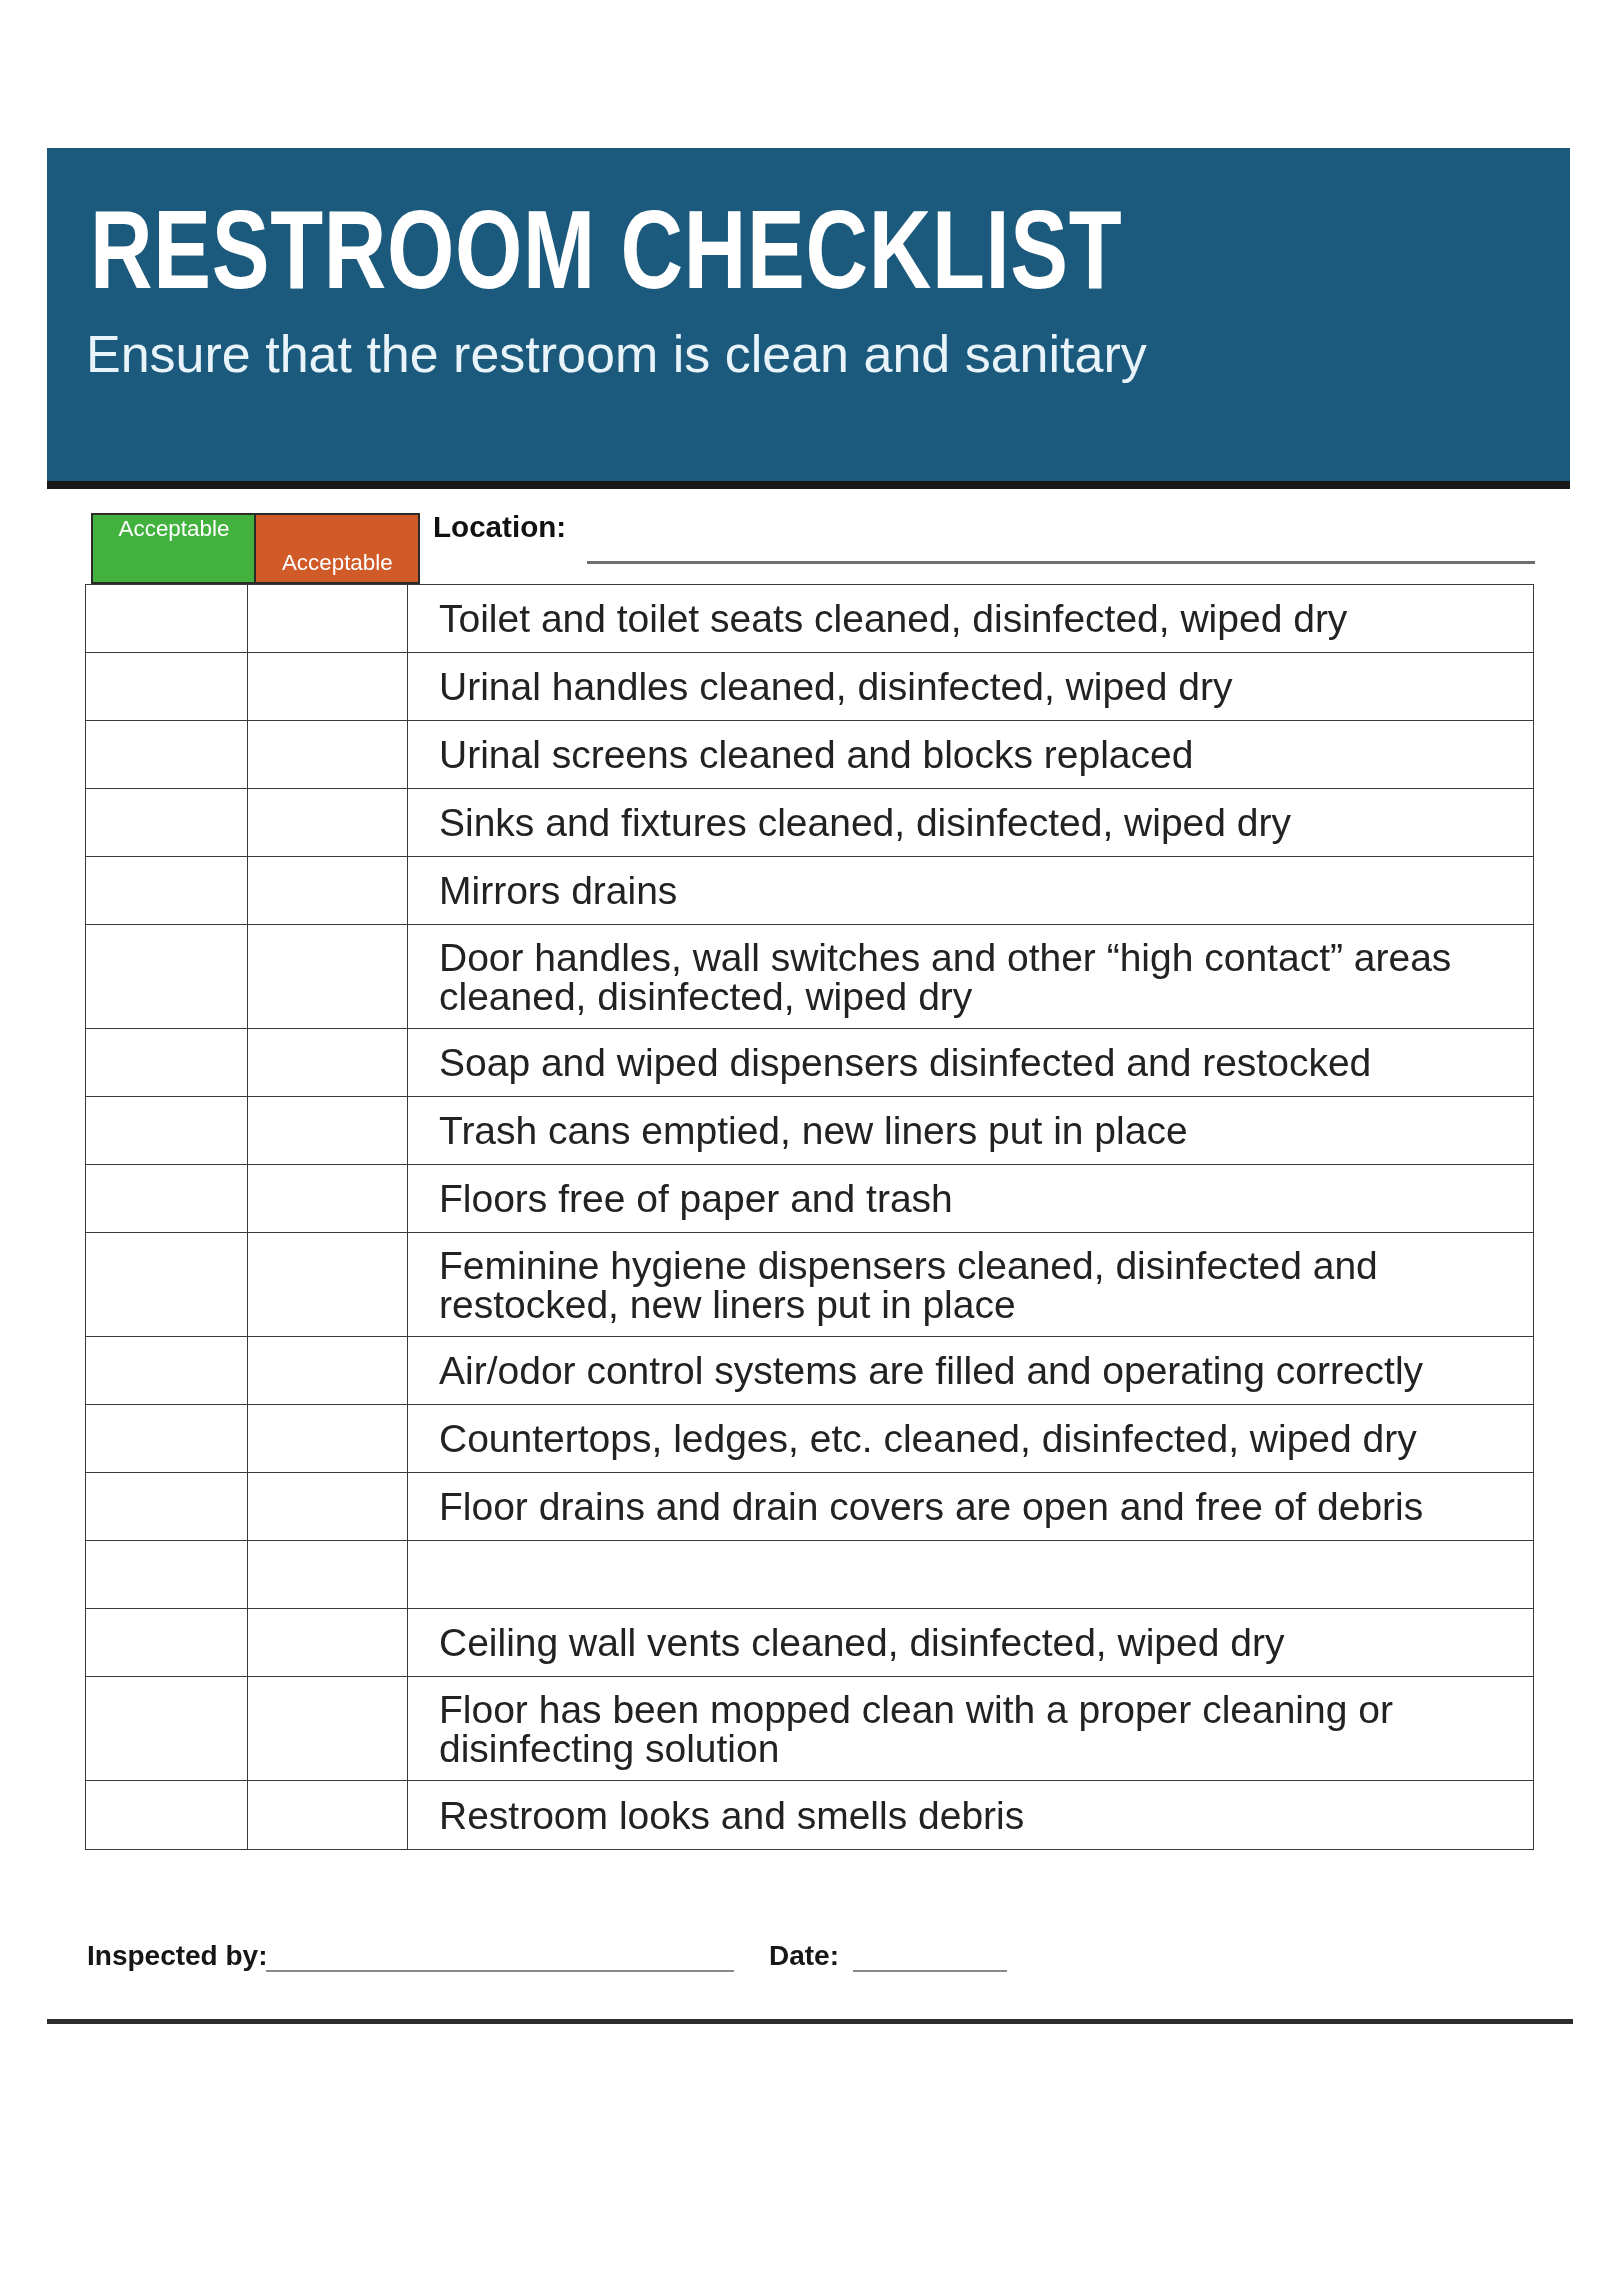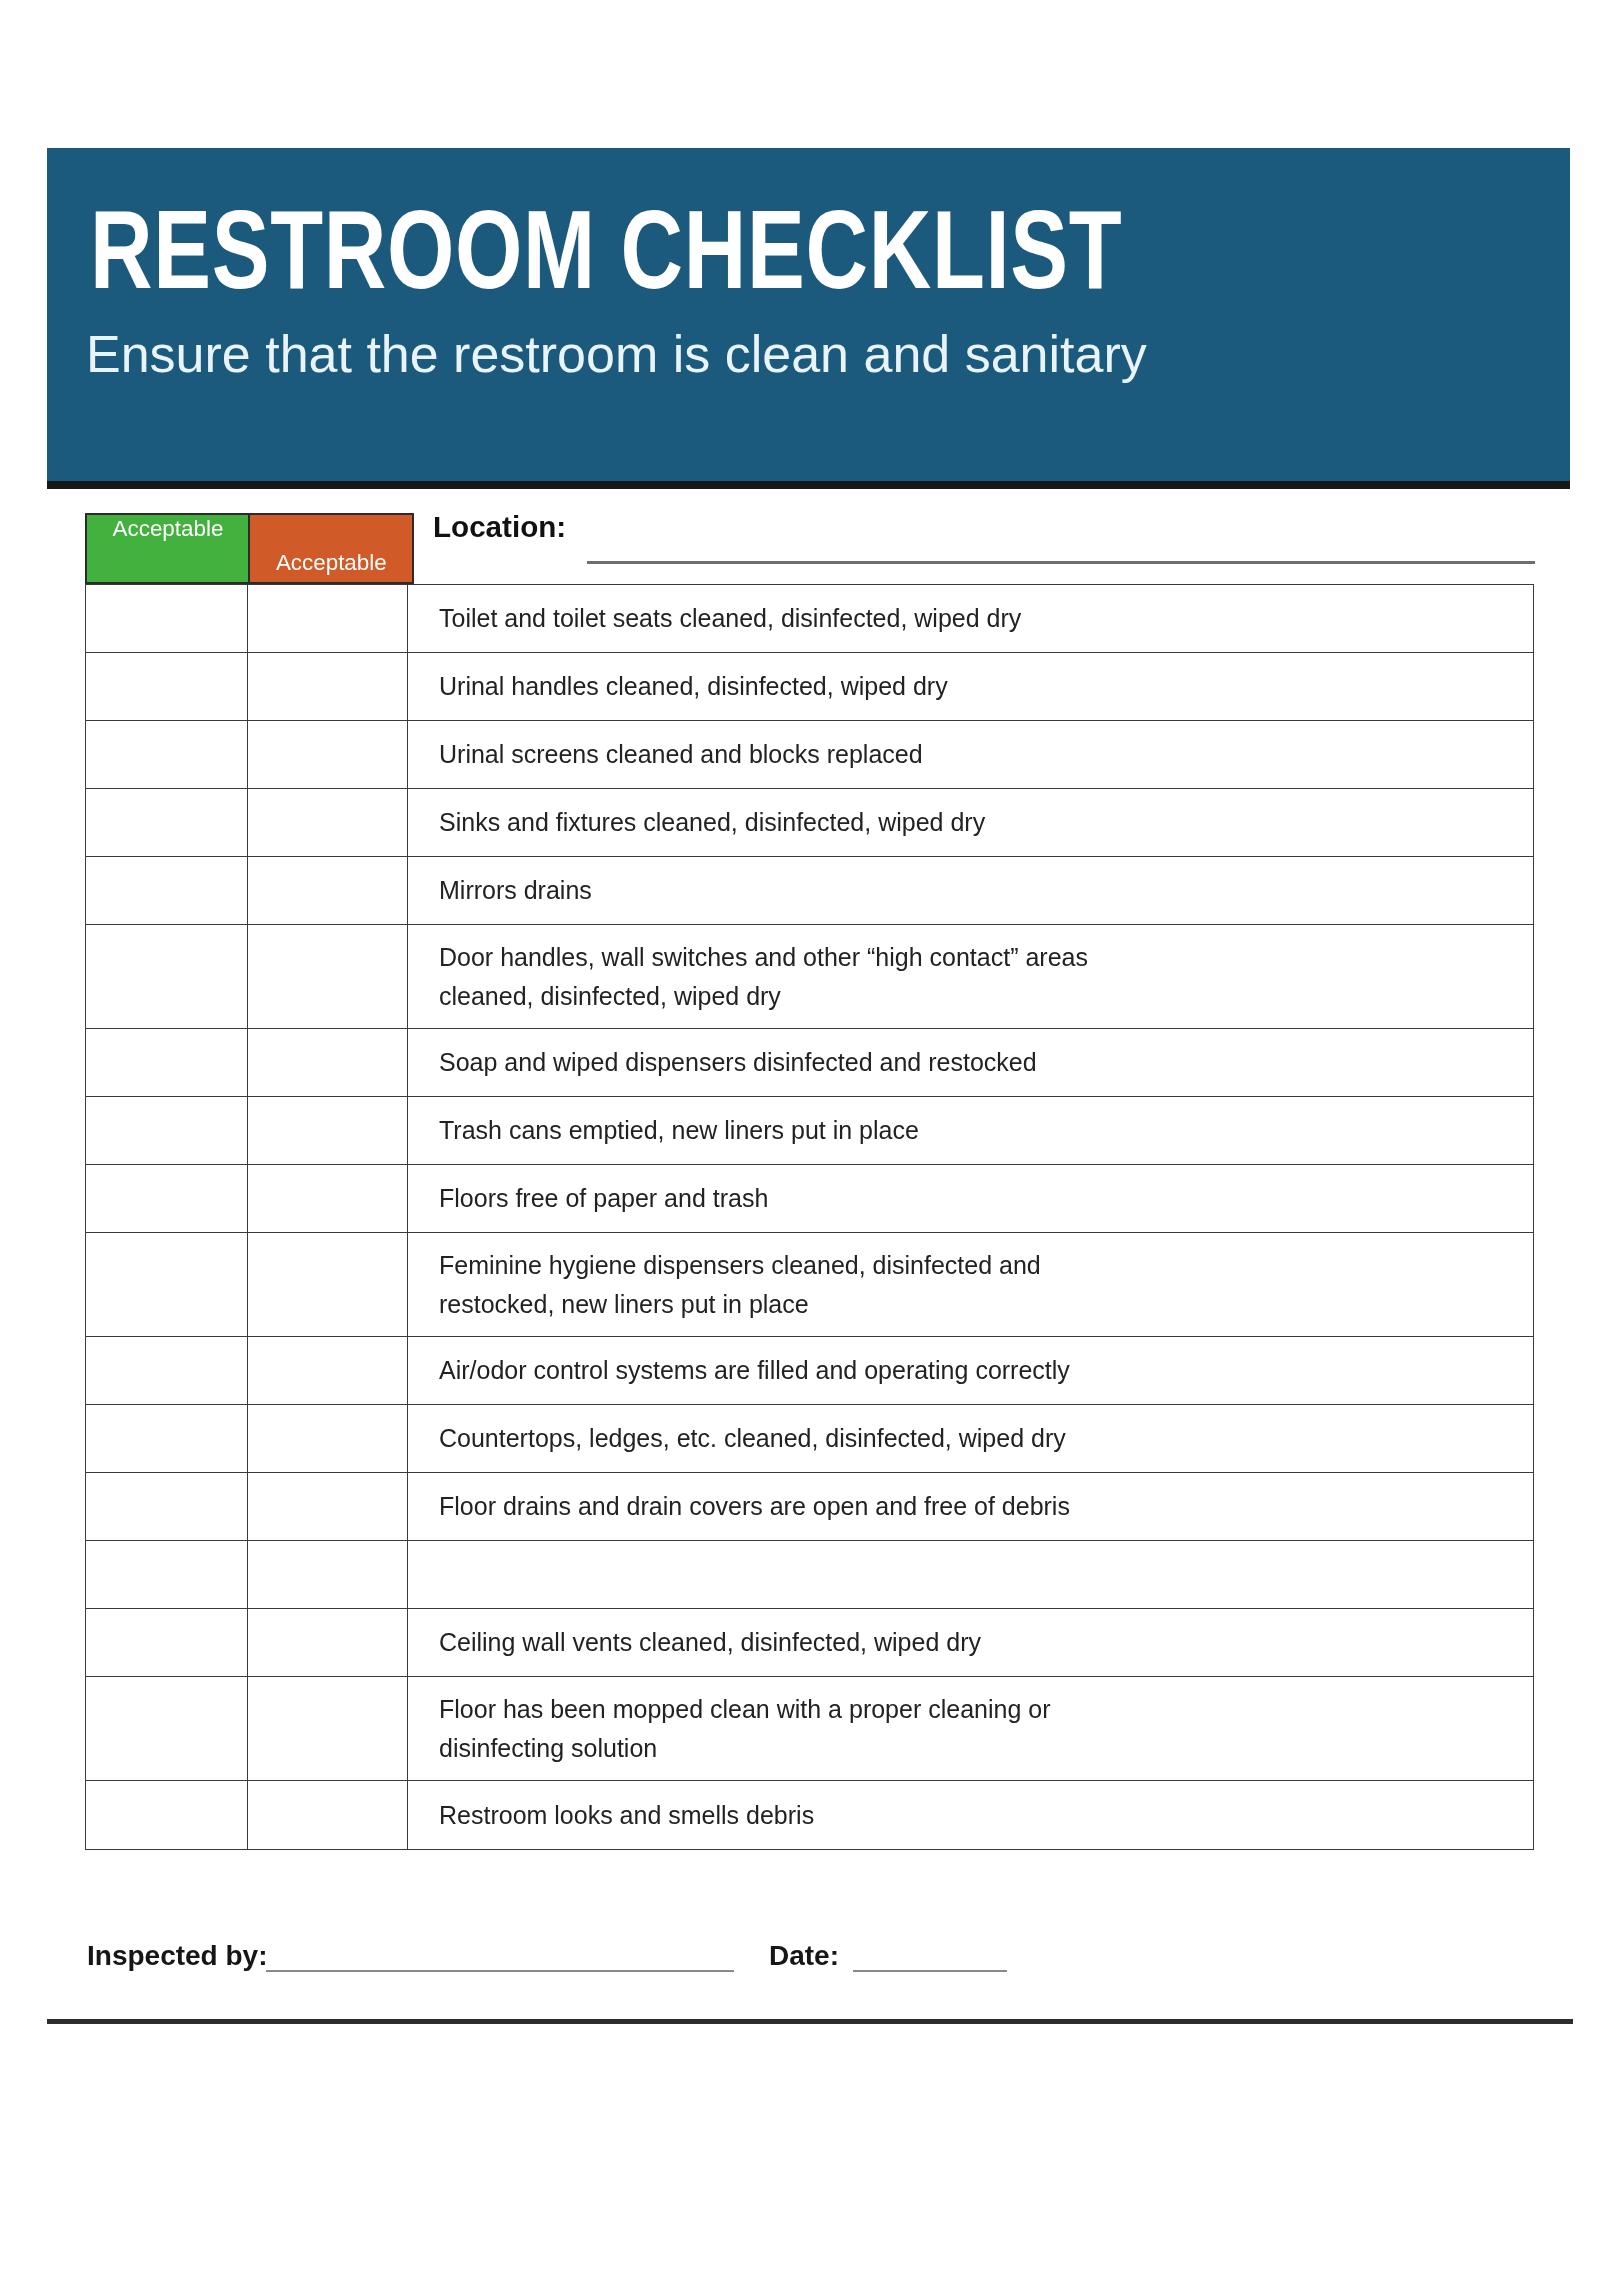--- a/index.html
+++ b/index.html
@@ -20,21 +20,21 @@
     white-space:nowrap; transform:scaleX(0.78); transform-origin:left top;
     letter-spacing:0.9px;
   }
   .banner-subtitle {
     position:absolute; left:39px; top:177px; margin:0;
     font-size:52px; line-height:1.15; font-weight:normal; color:#e9f4fa;
     white-space:nowrap;
   }
 
   
-  .legend { position:absolute; left:85px; top:513px; display:flex;justify-content:center; }
+  .legend { position:absolute; left:91px; top:513px; display:flex;justify-content:center; }
   .legend-cell {
     width:166px; height:71px; box-sizing:border-box;
     border:2.7px solid #2b2b2b; color:#ffffff; font-size:22.4px;
     text-align:center; line-height:1.1;
   }
   .legend-cell.acceptable { background:var(--acceptable-bg,#42b13e); padding-top:1.8px; }
   .legend-cell.attention  { background:var(--attention-bg,#d05a28); margin-left:-2.7px; padding-top:36px; }
 
   
   .location-label {
@@ -52,21 +52,21 @@
     box-sizing:border-box; border:1.8px solid #3a3a3a; background:#ffffff;
   }
   .row { display:flex; min-height:68px; border-bottom:1.8px solid #3a3a3a; box-sizing:border-box; }
   .row:last-child { border-bottom:none; }
   .cell { box-sizing:border-box; }
   .cell.check { width:162px; border-right:1.8px solid #3a3a3a; flex:none; background:#ffffff; }
   .cell.check.c2 { width:160px; }
   .cell.item {
     flex:1; display:flex; align-items:center;
     padding:12.5px 27px 12.5px 31px;
-    font-size:25px; line-height:39px; color:#222222; white-space:pre-line;
+    font-size:39px; line-height:39px; color:#222222; white-space:pre-line;
   }
 
   
   .footer-inspected-label, .footer-date-label {
     position:absolute; top:1940px; font-size:28px; font-weight:bold; color:#161616;
   }
   .footer-inspected-label { left:87px; }
   .footer-date-label { left:769px; }
   .footer-line { position:absolute; top:1970px; height:1.8px; background:#8a8a8a; }
   .footer-line.inspected { left:266px; width:468px; }

